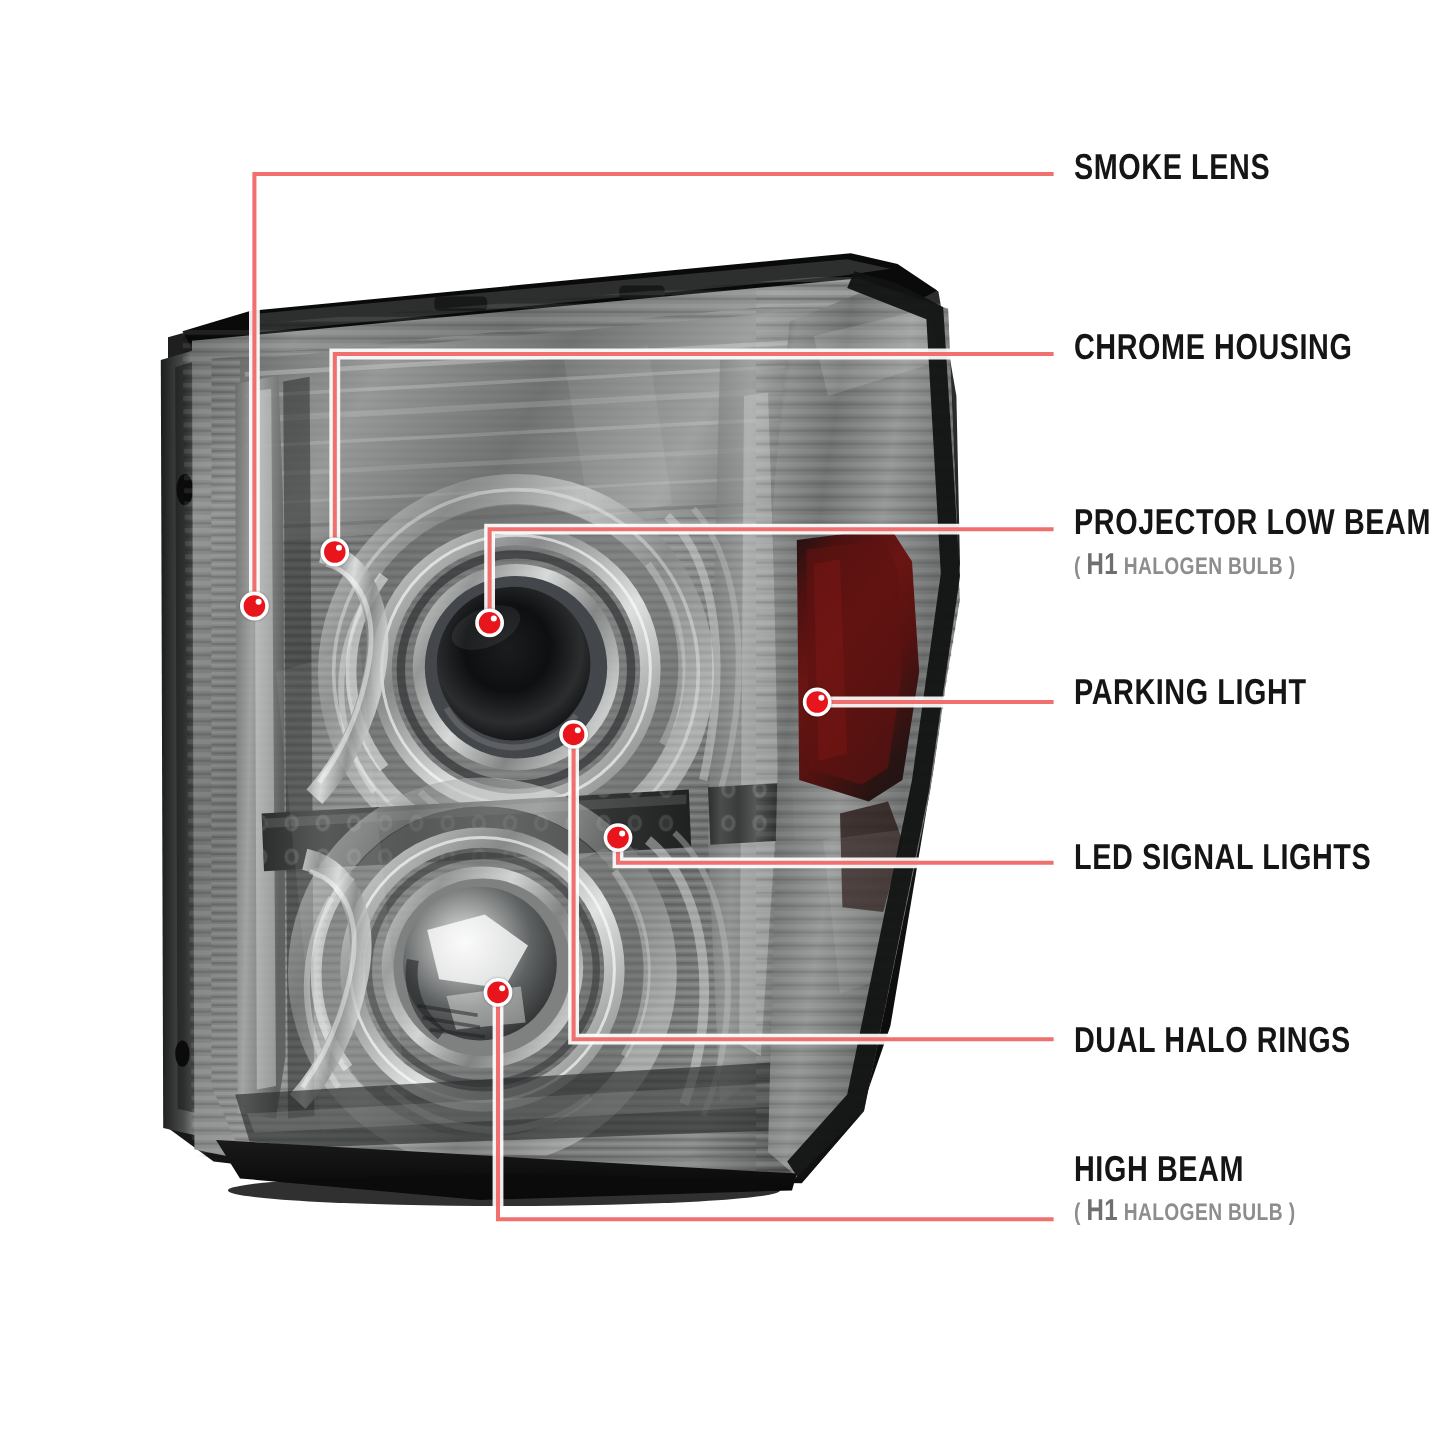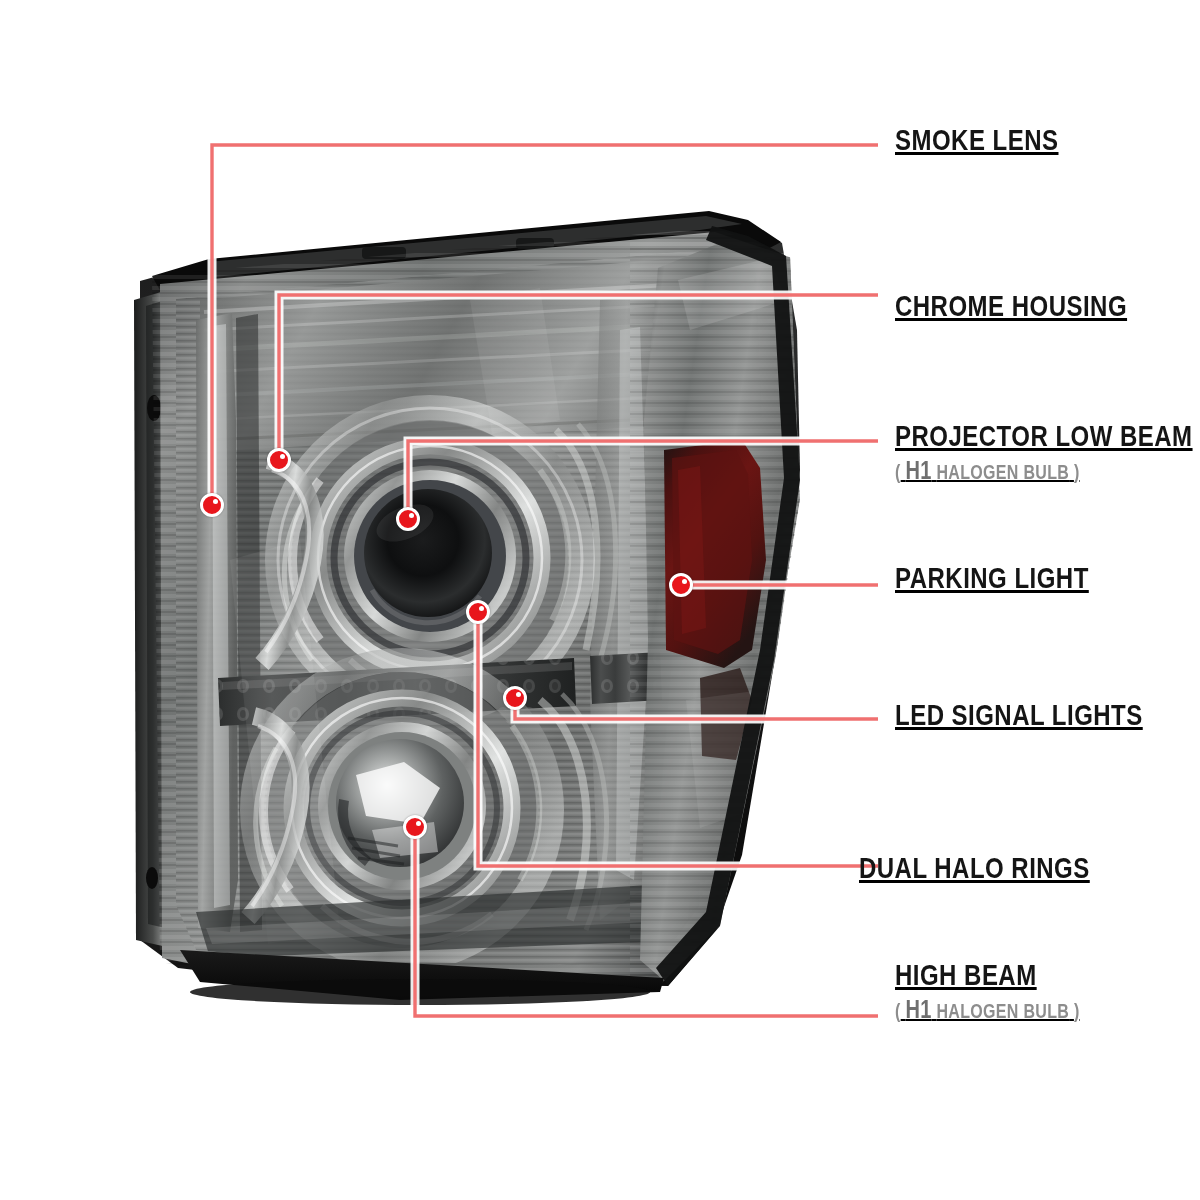--- a/index.html
+++ b/index.html
@@ -47,21 +47,20 @@
     left: 10px; top: 3px;
     width: 5px; height: 5px;
     border-radius: 50%;
     background: #ffffff;
   }
 
   
   .label {
     position: absolute;
     white-space: nowrap;
-    text-decoration: underline;
   }
   .label .lbl-main {
     display: block;
     font-family: "Liberation Sans Narrow", "Liberation Sans", sans-serif;
     font-weight: 700;
     font-size: 30px;
     letter-spacing: .6px;
     line-height: 1.02;
     color: #151515;
     transform: scaleX(.80);
@@ -363,34 +362,34 @@
       <div class="marker" style="left: 681px; top: 585px; background: rgb(232, 22, 28);"></div>
       <div class="marker" style="left: 515px; top: 698px; background: rgb(232, 22, 28);"></div>
       <div class="marker" style="left: 478px; top: 612px; background: rgb(232, 22, 28);"></div>
       <div class="marker" style="left: 415px; top: 827px; background: rgb(232, 22, 28);"></div>
     </div>
 
   <div id="labels">
       <div class="label" style="left: 895px; top: 125px;">
         <span class="lbl-main">SMOKE LENS</span>
       </div>
-      <div class="label" style="left: 895px; top: 275px; margin-top: 16px;">
+      <div class="label" style="left: 895px; top: 275px;">
         <span class="lbl-main">CHROME HOUSING</span>
       </div>
       <div class="label" style="left: 895px; top: 421px;">
         <span class="lbl-main">PROJECTOR LOW BEAM</span>
         <span class="lbl-sub"><span class="paren">(</span> <span class="bulb-code">H1</span> <span>HALOGEN BULB</span> <span class="paren">)</span></span>
       </div>
       <div class="label" style="left: 895px; top: 563px;">
         <span class="lbl-main">PARKING LIGHT</span>
       </div>
       <div class="label" style="left: 895px; top: 700px;">
         <span class="lbl-main">LED SIGNAL LIGHTS</span>
       </div>
-      <div class="label" style="left: 859px; top: 853px;">
+      <div class="label" style="left: 895px; top: 853px;">
         <span class="lbl-main">DUAL HALO RINGS</span>
       </div>
       <div class="label" style="left: 895px; top: 960px;">
         <span class="lbl-main">HIGH BEAM</span>
         <span class="lbl-sub"><span class="paren">(</span> <span class="bulb-code">H1</span> <span>HALOGEN BULB</span> <span class="paren">)</span></span>
       </div>
     </div>
 
 </div>
 

